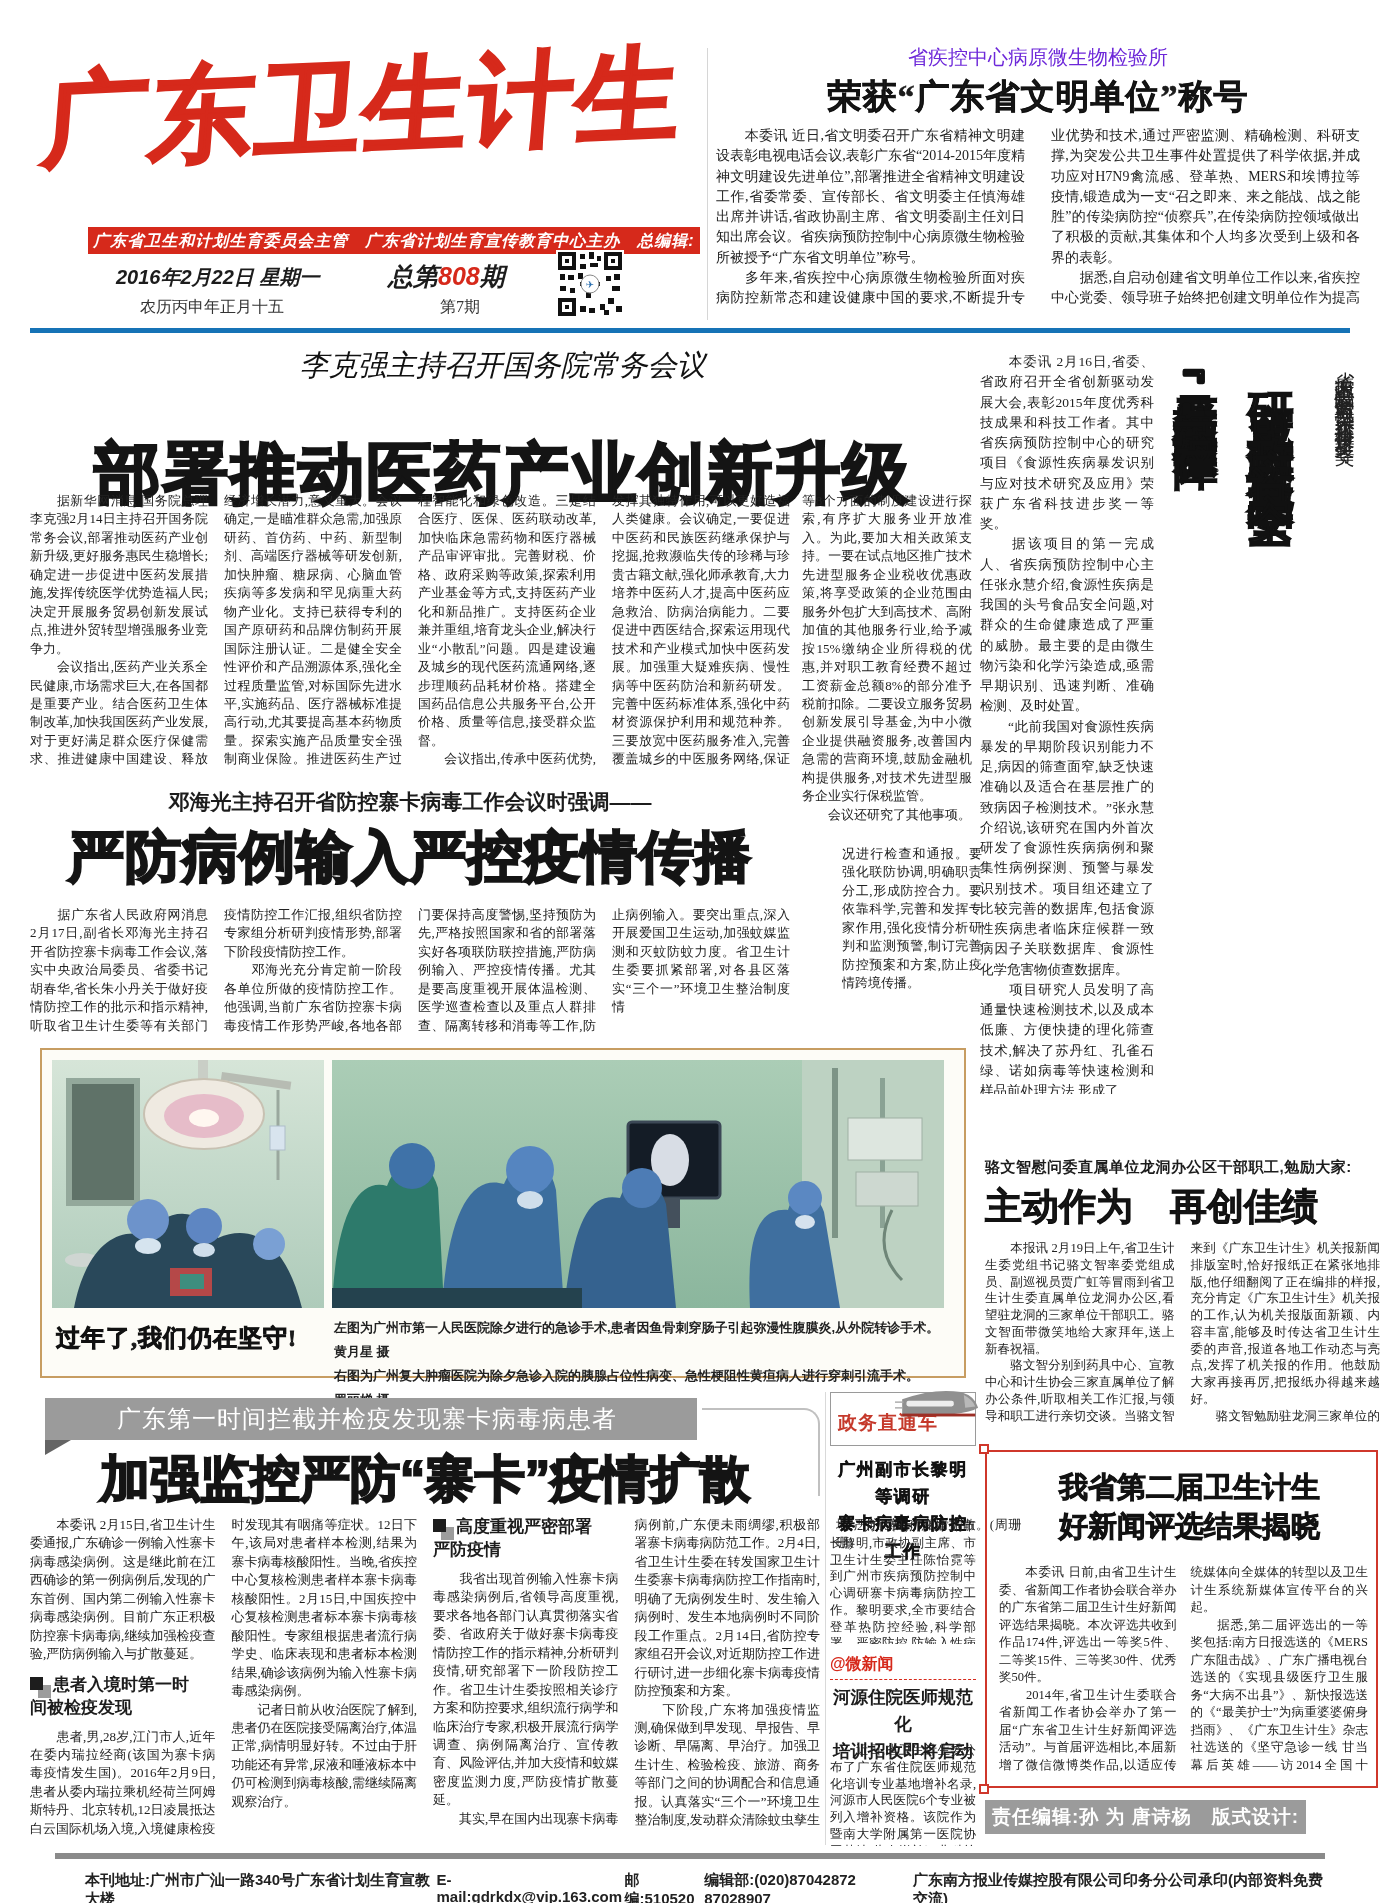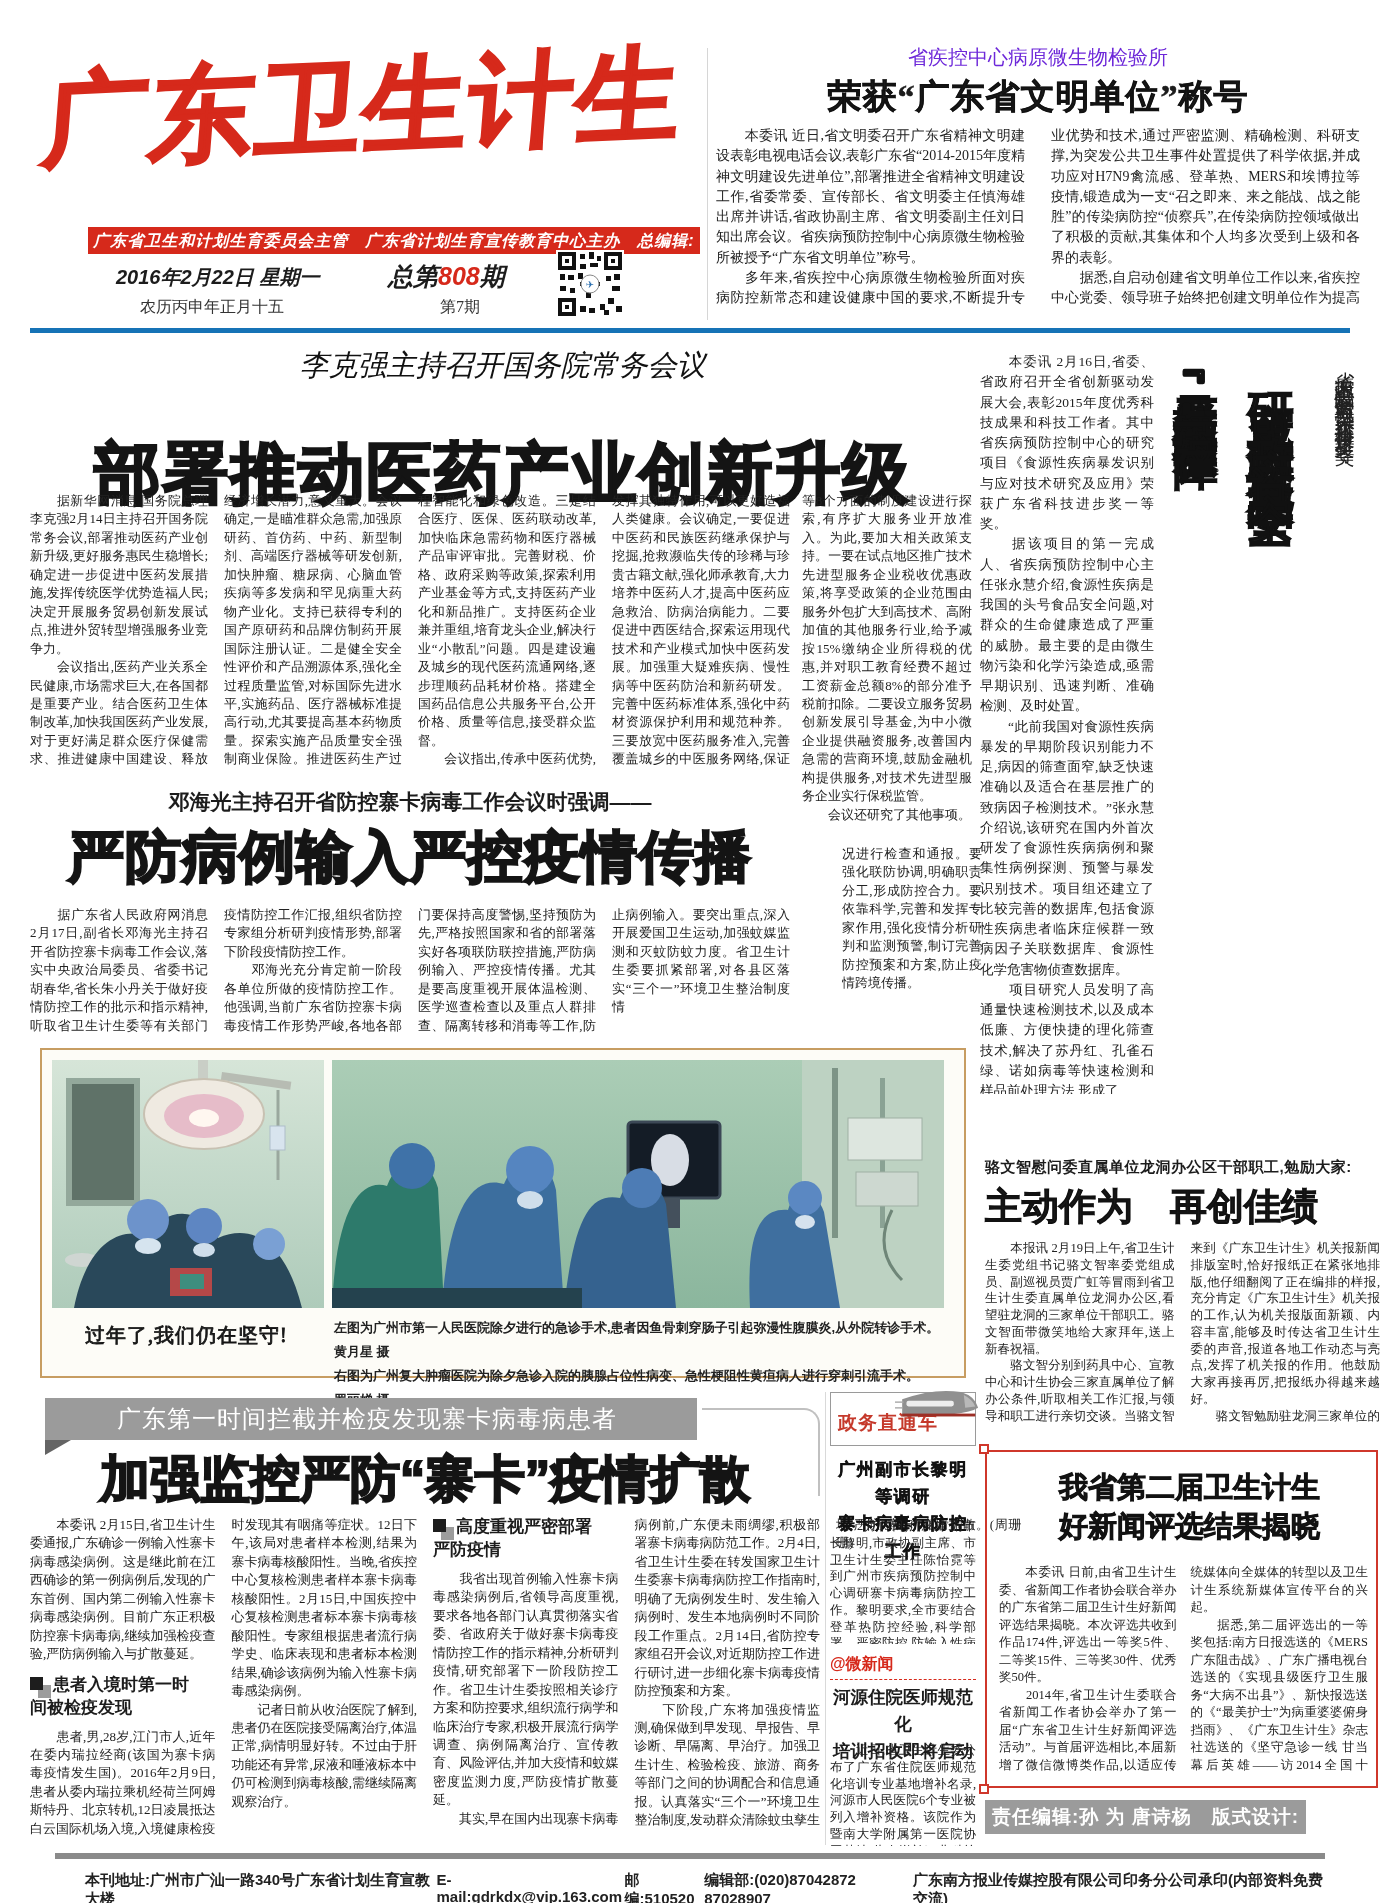--- a/index.html
+++ b/index.html
@@ -60,22 +60,22 @@
   #fs-vh-right { left:1240px; top:356px; height:700px; font-size:47px; font-weight:900; letter-spacing:9px;
                  -webkit-text-stroke:1.4px #111; }
   #fs-vkicker { left:1332px; top:356px; height:640px; font-size:20px; letter-spacing:3px; color:#222; }
   #fs-bodyB { left:980px; top:1058px; width:396px; height:96px; }
 
   
   #photo-frame { left:40px; top:1048px; width:926px; height:330px; border:2px solid #c79d62;
                  background:#fdfcf7; padding:10px; }
   #photo-left  { position:absolute; left:10px;  top:10px; width:272px; height:248px; }
   #photo-right { position:absolute; left:290px; top:10px; width:612px; height:248px; }
-  #slogan { position:absolute; left:14px; top:272px; width:272px; font-size:20px; font-weight:normal;
-            -webkit-text-stroke:0.8px #111; letter-spacing:1px;margin-left:29px; }
+  #slogan { position:absolute; left:14px; top:272px; width:272px; font-size:24px; font-weight:bold;
+            -webkit-text-stroke:0.8px #111; letter-spacing:1px; }
   #captions { position:absolute; left:292px; top:266px; width:608px; font-size:13px; line-height:1.85;
               font-family:"Liberation Sans","DejaVu Sans",sans-serif; font-weight:bold; color:#222; }
 
   
   #lv-kicker { left:985px; top:1158px; width:395px; font-size:15px; font-weight:bold; letter-spacing:0.5px;
                font-family:"Liberation Sans","DejaVu Sans",sans-serif; }
   #lv-headline { left:985px; top:1182px; width:395px; font-size:37px; font-weight:bold; text-align:left;
                  -webkit-text-stroke:0.8px #111; }
   #lv-body { left:985px; top:1240px; width:395px; height:200px; column-count:2; column-gap:16px;
              font-size:12.5px; line-height:1.34; }

